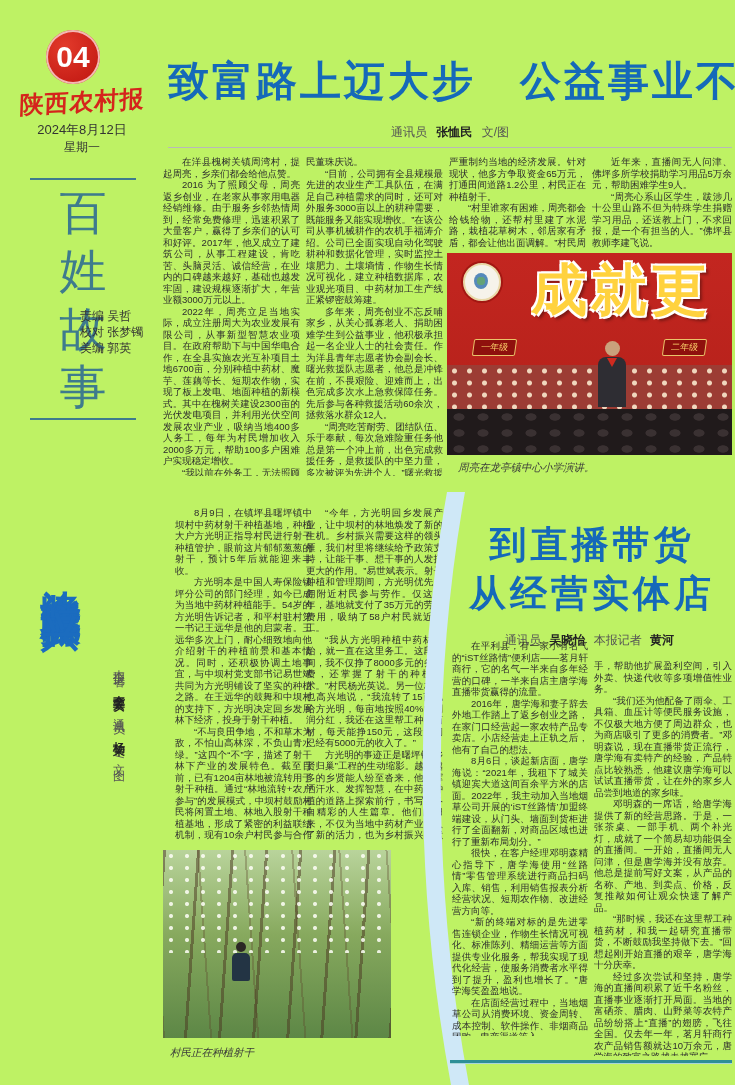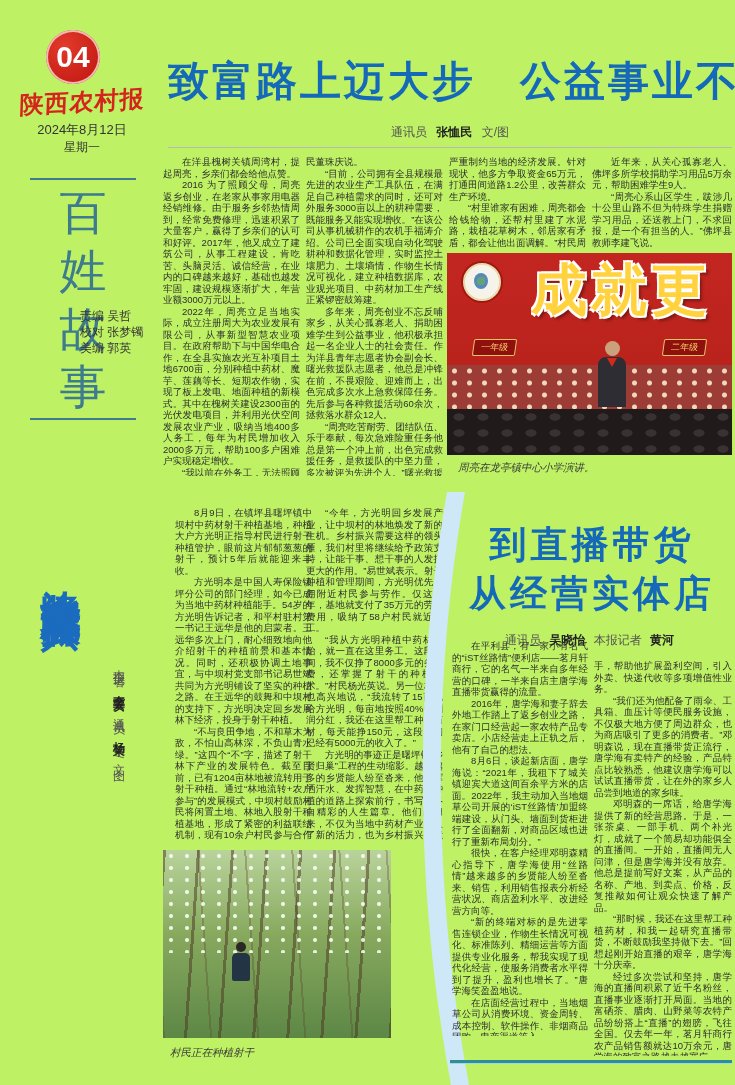--- a/index.html
+++ b/index.html
@@ -134,25 +134,25 @@
     <p>“我以前在外务工，无法照顾家里，返乡后也没有找到合适的就业岗位。自来到公司上班，年收入在6万元以上，在家门口工作还能照顾家庭，比外出务工好多了。”村</p>
   </div>
   <div class="col a1c2">
     <p class="cont">民董珠庆说。</p>
     <p>“目前，公司拥有全县规模最先进的农业生产工具队伍，在满足自己种植需求的同时，还可对外服务3000亩以上的耕种需要，既能服务又能实现增收。”在该公司从事机械耕作的农机手福涛介绍。公司已全面实现自动化驾驶耕种和数据化管理，实时监控土壤肥力、土壤墒情，作物生长情况可视化，建立种植数据库，农业观光项目、中药材加工生产线正紧锣密鼓筹建。</p>
     <p>多年来，周亮创业不忘反哺家乡，从关心孤寡老人、捐助困难学生到公益事业，他积极承担起一名企业人士的社会责任。作为洋县青年志愿者协会副会长、曙光救援队志愿者，他总是冲锋在前，不畏艰险、迎难而上，出色完成多次水上急救保障任务。先后参与各种救援活动60余次，拯救落水群众12人。</p>
     <p>“周亮吃苦耐劳、团结队伍、乐于奉献，每次急难险重任务他总是第一个冲上前，出色完成救援任务，是救援队的中坚力量，多次被评为先进个人。”曙光救援队队长张伟说。</p>
 
   </div>
   <div class="col a1c3">
-    <p class="cont">严重制约当地的经济发展。针对现状，他多方争取资金65万元，打通田间道路1.2公里，改善群众生产环境。</p>
+    <p class="cont">严重制约当地的经济发展。针对现状，他多方争取资金65万元，打通田间道路1.2公里，村民正在种植射干。</p>
     <p>“村里谁家有困难，周亮都会给钱给物，还帮村里建了水泥路，栽植花草树木，邻居家有矛盾，都会让他出面调解。”村民周学德说。</p>
   </div>
   <div class="col a1c4">
-    <p>近年来，从关心孤寡老人、佛坪多所学校捐助学习用品5万余元，帮助困难学生9人。</p>
+    <p>近年来，直播间无人问津、佛坪多所学校捐助学习用品5万余元，帮助困难学生9人。</p>
     <p>“周亮心系山区学生，跋涉几十公里山路不但为特殊学生捐赠学习用品，还送教上门，不求回报，是一个有担当的人。”佛坪县教师李建飞说。</p>
   </div>
 
   <div class="photo1">
     <div class="p1-logo"></div>
     <div class="p1-banner-text">成就更</div>
     <div class="p1-plaques">
       <span class="plaque">一年级</span>
       <span class="plaque">二年级</span>
     </div>
@@ -208,21 +208,21 @@
     <span>通讯员</span>
     <b>吴晓怡</b>
     <span>本报记者</span>
     <b>黄河</b>
   </div>
 
   <div class="col a3c1">
     <p>在平利县，有一家小有名气的“iST丝路情”便利店——茗月轩商行，它的名气一半来自多年经营的口碑，一半来自店主唐学海直播带货赢得的流量。</p>
     <p>2016年，唐学海和妻子辞去外地工作踏上了返乡创业之路，在家门口经营起一家农特产品专卖店。小店经营走上正轨之后，他有了自己的想法。</p>
     <p>8月6日，谈起新店面，唐学海说：“2021年，我租下了城关镇迎宾大道这间百余平方米的店面。2022年，我主动加入当地烟草公司开展的‘iST丝路情’加盟终端建设，从门头、墙面到货柜进行了全面翻新，对商品区域也进行了重新布局划分。”</p>
-    <p>很快，在客户经理邓明森精心指导下，唐学海使用“丝路情”越来越多的乡贤能人纷至沓来、销售，利用销售报表分析经营状况、商店盈利水平、改进经营方向等。</p>
+    <p>很快，在客户经理邓明森精心指导下，唐学海使用“丝路情”零售管理系统进行商品扫码入库、销售，利用销售报表分析经营状况、短期农作物、改进经营方向等。</p>
     <p>“新的终端对标的是先进零售连锁企业，作物生长情况可视化、标准陈列、精细运营等方面提供专业化服务，帮我实现了现代化经营，使服务消费者水平得到了提升，盈利也增长了。”唐学海笑盈盈地说。</p>
     <p>在店面经营过程中，当地烟草公司从消费环境、资金周转、成本控制、软件操作、非烟商品团购、电商渠道等入</p>
   </div>
   <div class="col a3c2">
     <p class="cont">手，帮助他扩展盈利空间，引入外卖、快递代收等多项增值性业务。</p>
     <p>“我们还为他配备了雨伞、工具箱、血压计等便民服务设施，不仅极大地方便了周边群众，也为商店吸引了更多的消费者。”邓明森说，现在直播带货正流行，唐学海有卖特产的经验，产品特点比较熟悉，他建议唐学海可以试试直播带货，让在外的家乡人品尝到地道的家乡味。</p>
     <p>邓明森的一席话，给唐学海提供了新的经营思路。于是，一张茶桌、一部手机、两个补光灯，成就了一个简易却功能俱全的直播间。一开始，直播间无人问津，但是唐学海并没有放弃。他总是提前写好文案，从产品的名称、产地、到卖点、价格，反复推敲如何让观众快速了解产品。</p>
     <p>“那时候，我还在这里帮工种植药材，和我一起研究直播带货，不断鼓励我坚持做下去。”回想起刚开始直播的艰辛，唐学海十分庆幸。</p>
     <p>经过多次尝试和坚持，唐学海的直播间积累了近千名粉丝，直播事业逐渐打开局面。当地的富硒茶、腊肉、山野菜等农特产品纷纷搭上“直播”的翅膀，飞往全国。仅去年一年，茗月轩商行农产品销售额就达10万余元，唐学海的致富之路越走越宽广。</p>
 

